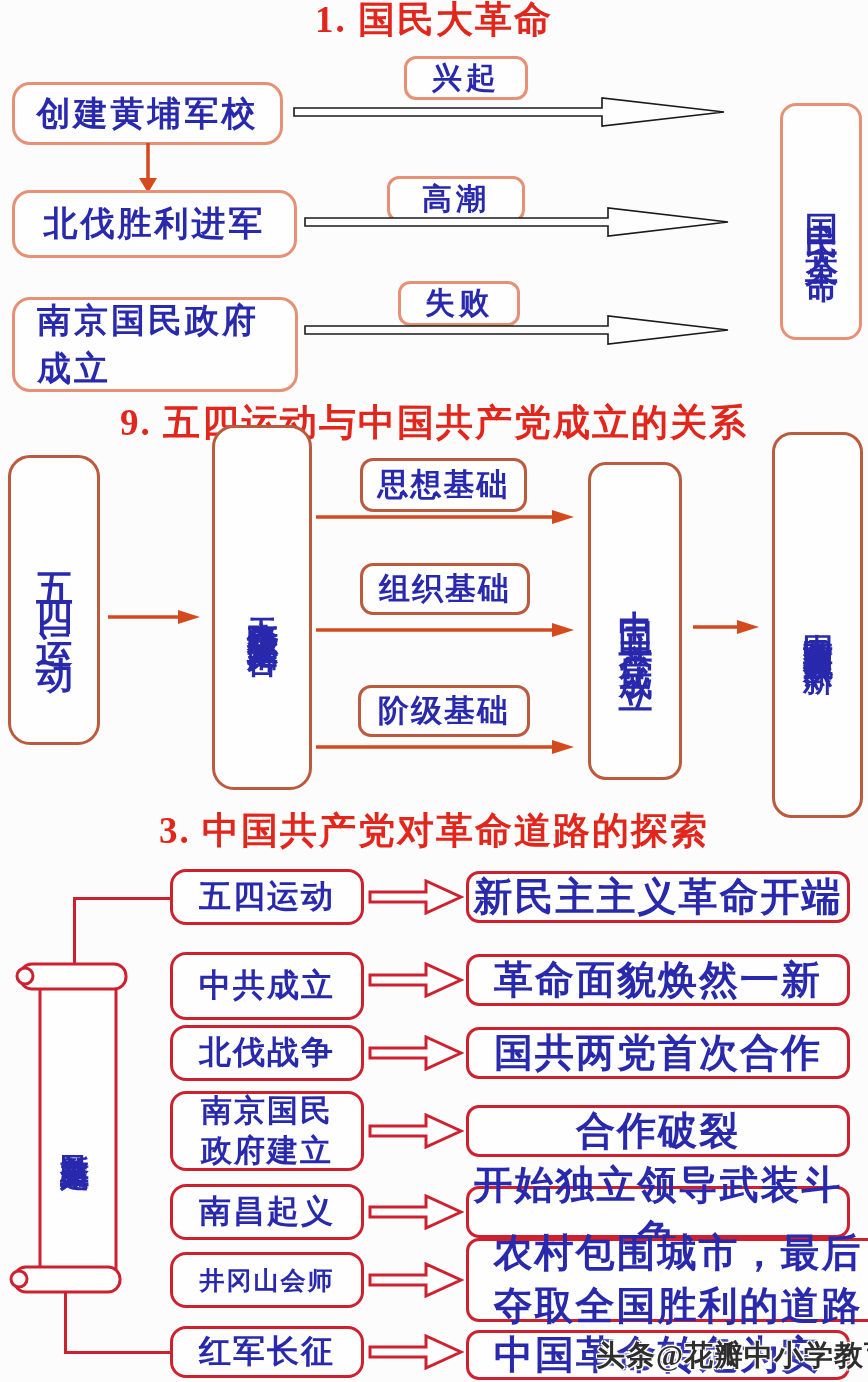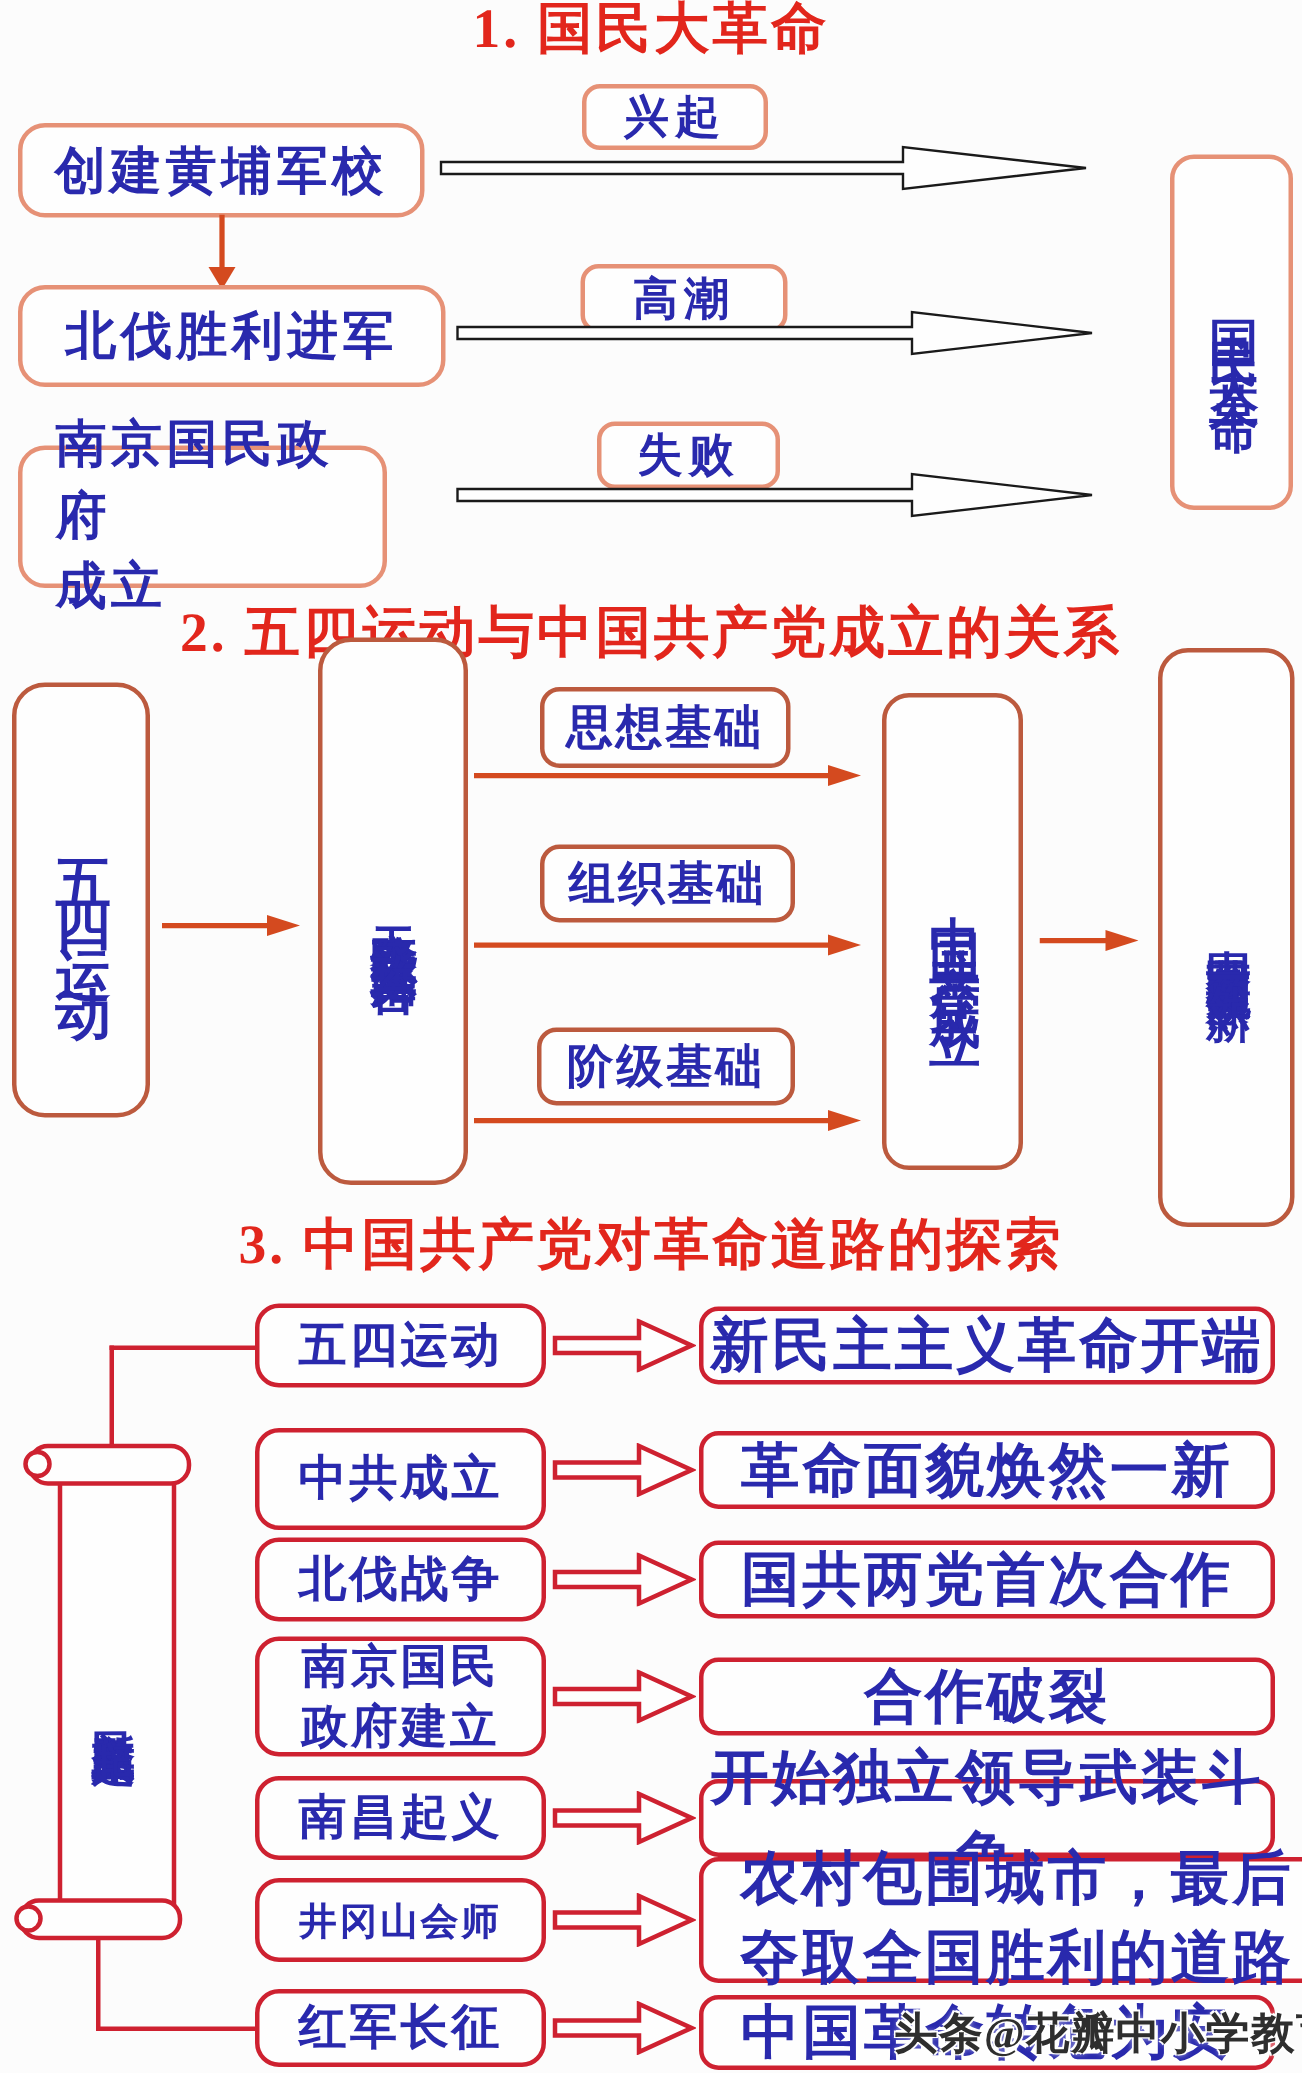--- a/index.html
+++ b/index.html
@@ -36,48 +36,48 @@
   svg{display:block;}
 </style>
 </head>
 <body>
 
 <div id="canvas">
 
   <div class="abs title" style="left:0;top:8;">1. 国民大革命</div>
 
   <div class="abs box s1box" style="left:12px;top:82px;width:271px;height:63px;">创建黄埔军校</div>
-  <div class="abs box s1label" style="left:388px;top:56px;width:124px;height:44px;">兴起</div>
+  <div class="abs box s1label" style="left:404px;top:56px;width:124px;height:44px;">兴起</div>
   <svg class="abs" style="left:292px;top:94px;" width="434" height="36" viewBox="0 0 434 36">
     <polygon points="2,14 310,14 310,4 432,18 310,32 310,22 2,22" fill="#fefefe" stroke="#1a1a1a" stroke-width="1.6"></polygon>
   </svg>
 
   <svg class="abs" style="left:135px;top:143px;" width="26" height="50" viewBox="0 0 26 50">
     <line x1="13" y1="0" x2="13" y2="38" stroke="#d44a1f" stroke-width="3.5"></line>
     <polygon points="4,35 13,50 22,35" fill="#d44a1f"></polygon>
   </svg>
 
   <div class="abs box s1box" style="left:12px;top:190px;width:285px;height:68px;">北伐胜利进军</div>
   <div class="abs box s1label" style="left:387px;top:176px;width:138px;height:46px;">高潮</div>
   <svg class="abs" style="left:303px;top:204px;" width="427" height="36" viewBox="0 0 427 36">
     <polygon points="2,14 305,14 305,4 425,18 305,32 305,22 2,22" fill="#fefefe" stroke="#1a1a1a" stroke-width="1.6"></polygon>
   </svg>
 
-  <div class="abs box s1box pre leftalign" style="left:12px;top:297px;width:246px;height:95px;padding-left:22px;line-height:1.4;">南京国民政府
+  <div class="abs box s1box pre leftalign" style="left:12px;top:297px;width:286px;height:95px;padding-left:22px;line-height:1.4;">南京国民政府
 成立</div>
   <div class="abs box s1label" style="left:398px;top:281px;width:122px;height:45px;">失败</div>
   <svg class="abs" style="left:303px;top:312px;" width="427" height="36" viewBox="0 0 427 36">
     <polygon points="2,14 305,14 305,4 425,18 305,32 305,22 2,22" fill="#fefefe" stroke="#1a1a1a" stroke-width="1.6"></polygon>
   </svg>
 
   <div class="abs box s1box" style="left:780px;top:103px;width:82px;height:237px;border-radius:16px;">
     <span class="vtext" style="font-size:33px;letter-spacing:14px;">国民大革命</span>
   </div>
 
-  <div class="abs title" style="left:0;top:403px;">2. 五四运动与中国共产党成立的关系</div>
+  <div class="abs title" style="left:0;top:403px;">9. 五四运动与中国共产党成立的关系</div>
 
   <div class="abs box s2tall" style="left:8px;top:455px;width:92px;height:290px;">
     <span class="vtext" style="font-size:37px;letter-spacing:28px;">五四运动</span>
   </div>
 
   <svg class="abs" style="left:108px;top:607px;" width="92" height="20" viewBox="0 0 92 20">
     <line x1="0" y1="10" x2="72" y2="10" stroke="#d44a1f" stroke-width="3.5"></line>
     <polygon points="70,3 92,10 70,17" fill="#d44a1f"></polygon>
   </svg>
 

